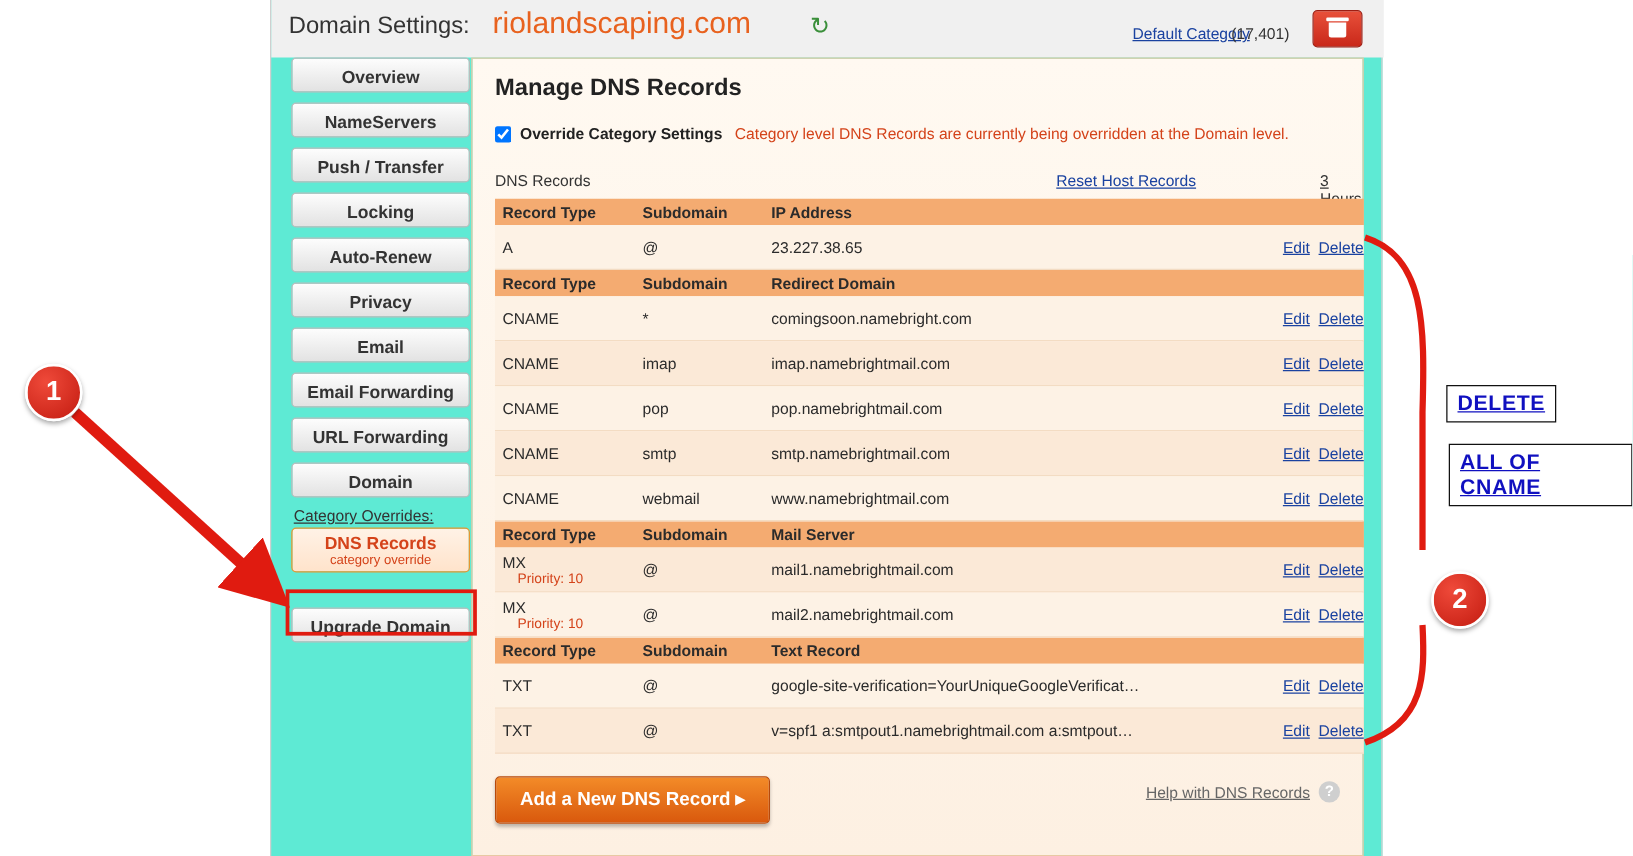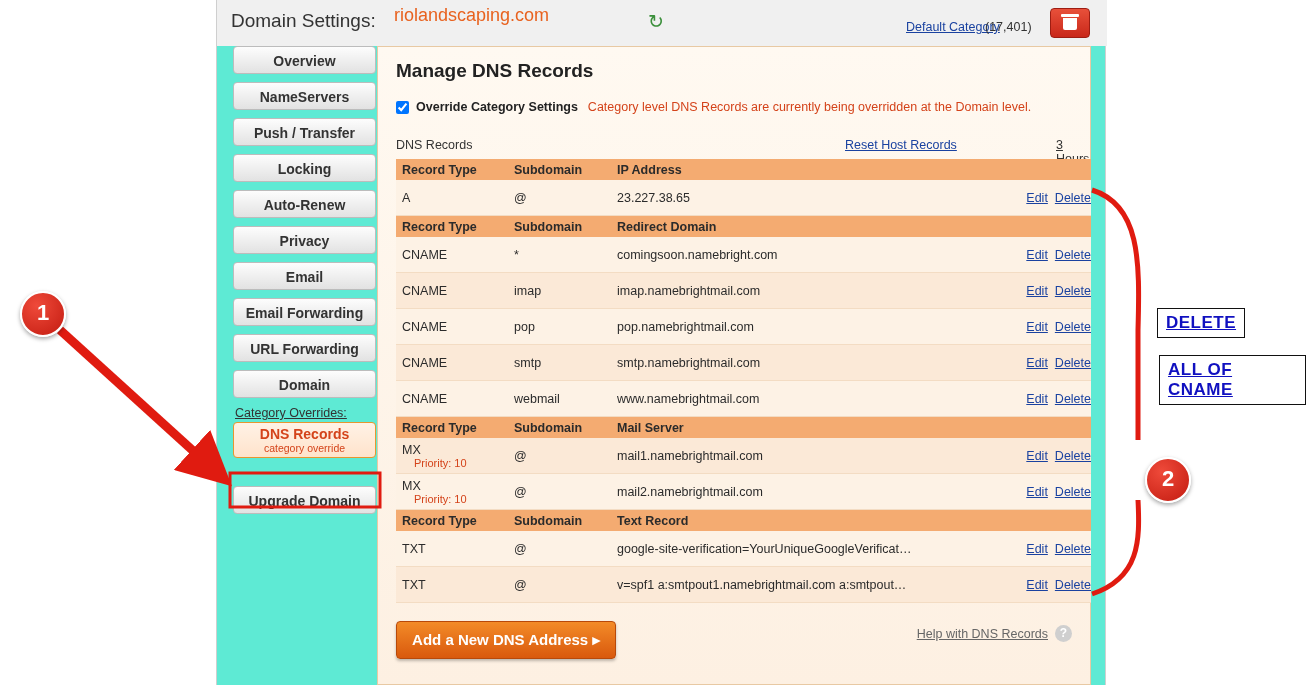--- a/index.html
+++ b/index.html
@@ -41,21 +41,21 @@
     position: absolute;
     left: 14px;
     top: 10px;
     font-size: 19px;
     color: #333;
   }
   .header-domain {
     position: absolute;
     left: 177px;
     top: 5px;
-    font-size: 18px;
+    font-size: 24px;
     color: #e8621f;
     font-weight: normal;
   }
   .refresh-icon {
     position: absolute;
     left: 431px;
     top: 13px;
     width: 18px;
     height: 18px;
     color: #3a8f3a;
@@ -538,21 +538,21 @@
           <div class="c2">@</div>
           <div class="c3">v=spf1 a:smtpout1.namebrightmail.com a:smtpout…</div>
           <div class="actions">
             <a>Edit</a>
             <a>Delete</a>
           </div>
         </div>
       </div>
 
       <div class="add-btn">
-        <span>Add a New DNS Address</span> ▸
+        <span>Add a New DNS Record</span> ▸
       </div>
       <span class="help-link">Help with DNS Records</span>
       <span class="help-icon">?</span>
     </div>
 
   </div>
 
   <svg class="anno-svg" viewBox="0 0 1306 685">
     <defs>
       <marker id="arrowhead" markerWidth="6" markerHeight="6" refX="3" refY="3" orient="auto">

